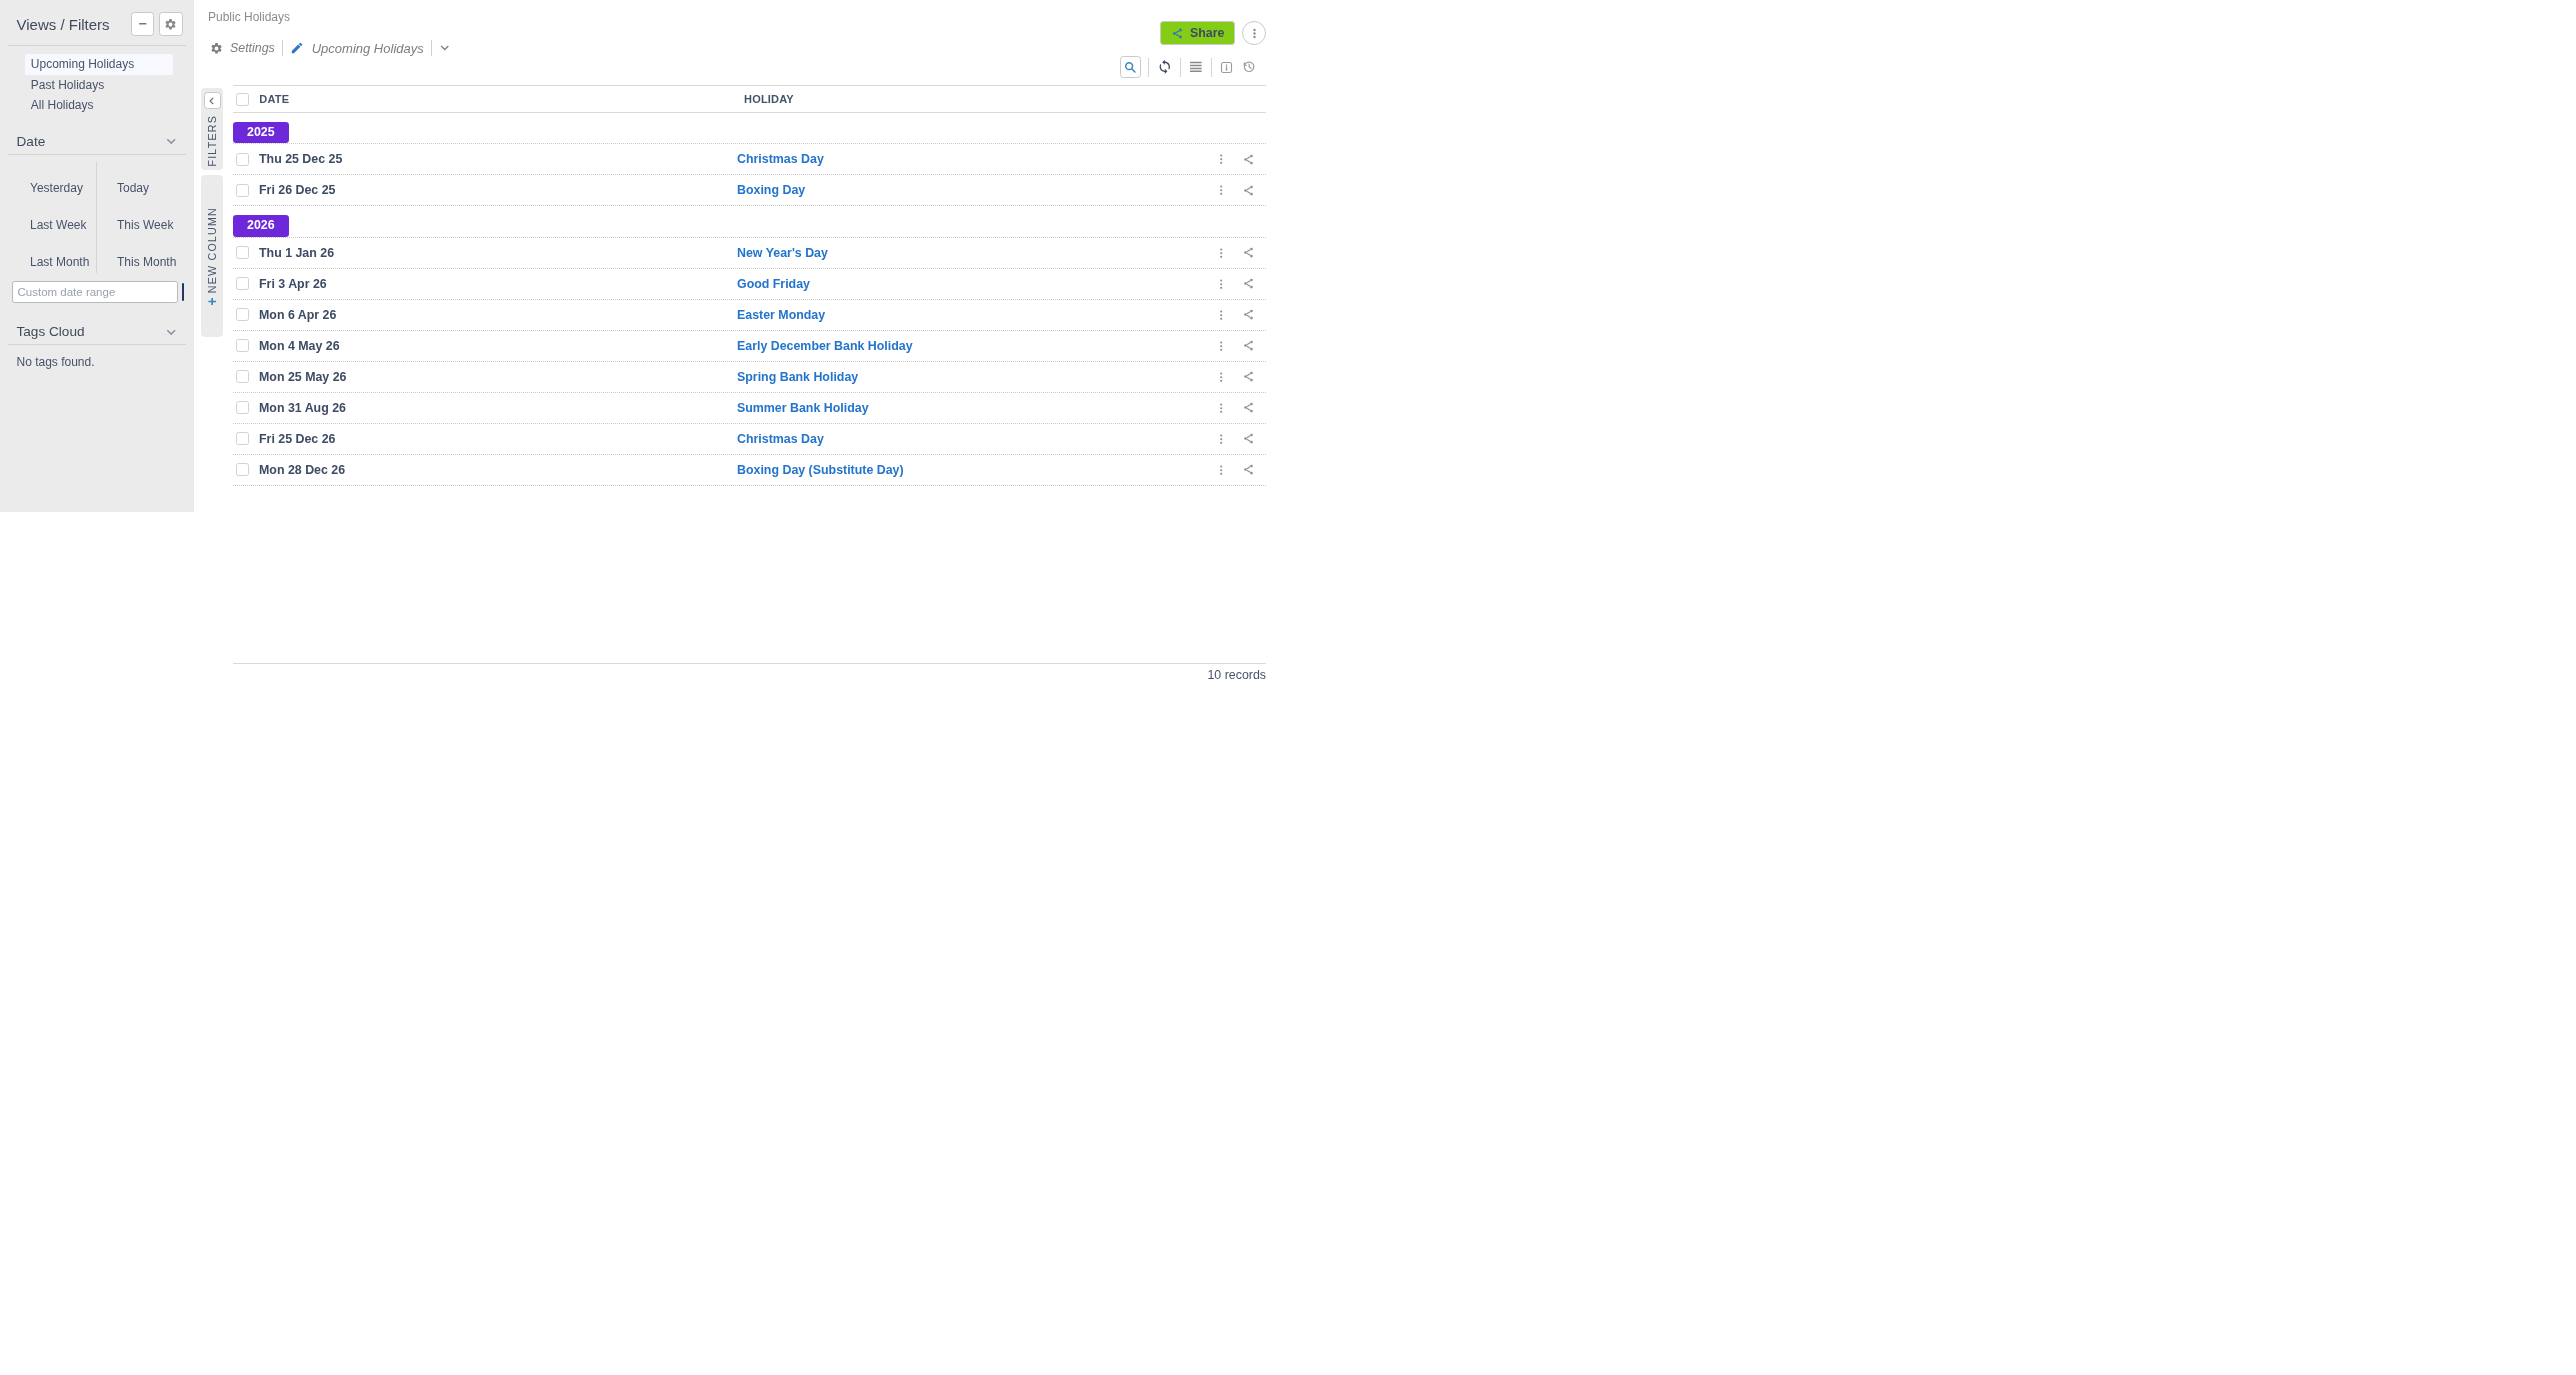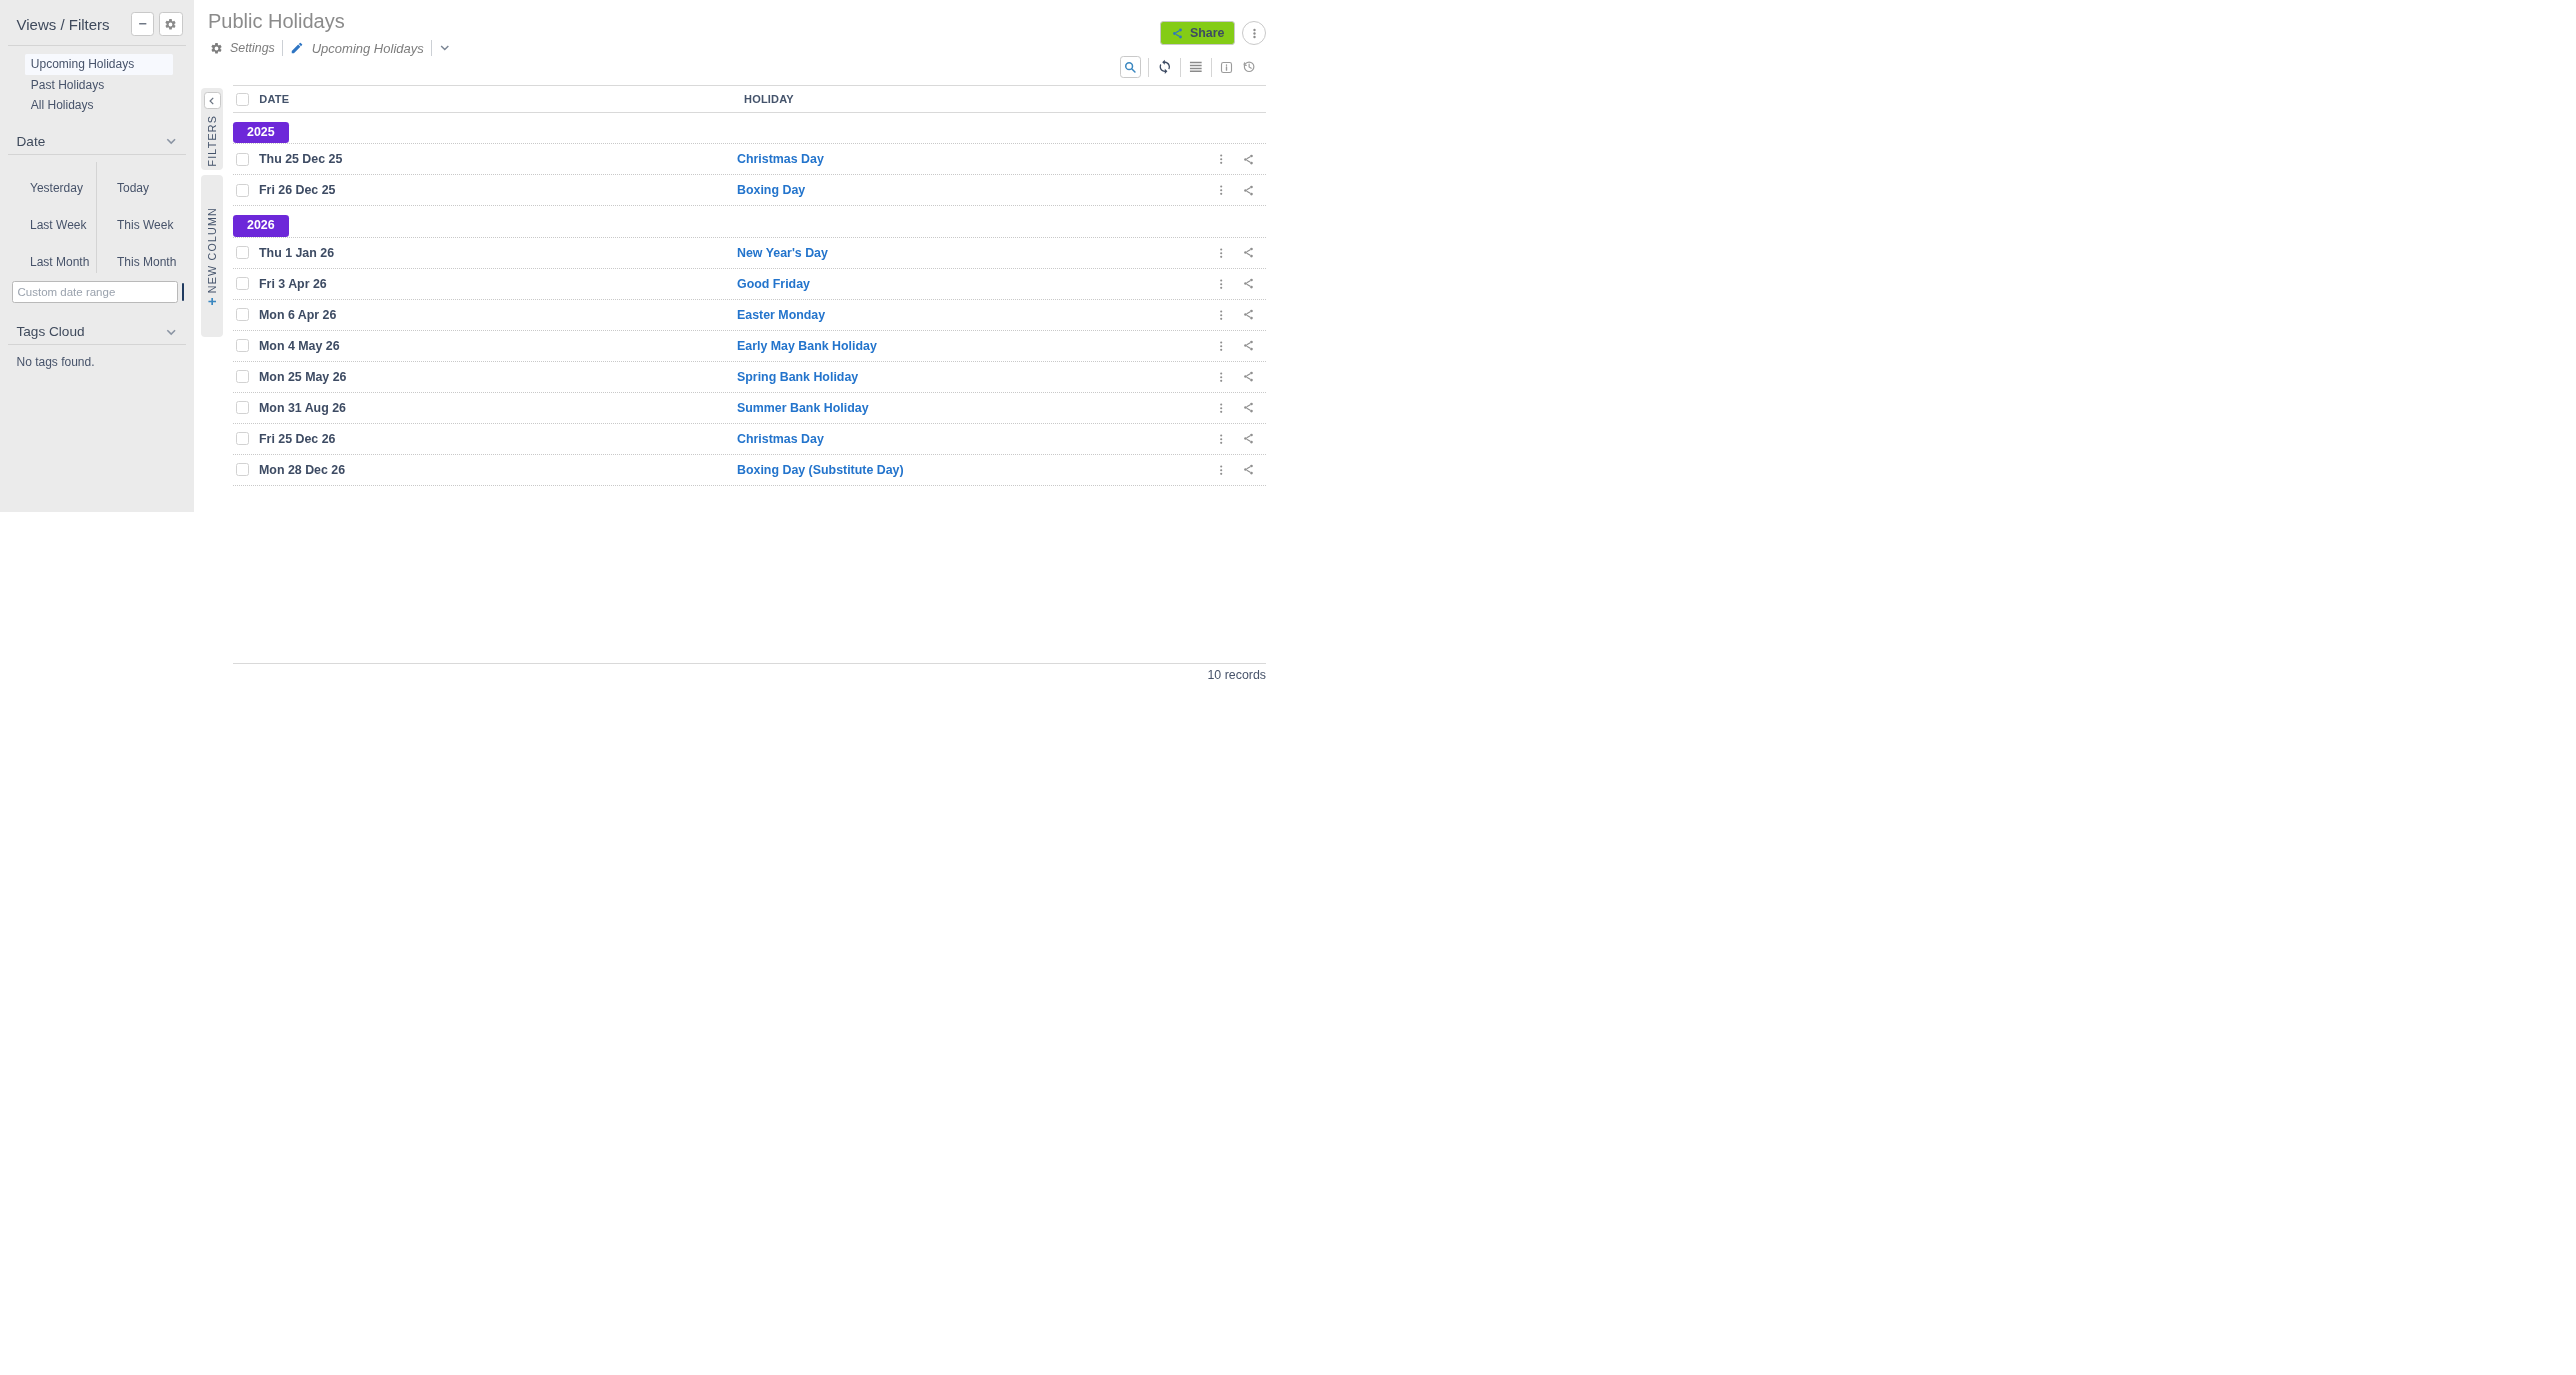--- a/index.html
+++ b/index.html
@@ -28,21 +28,21 @@
   .qf-col.right{padding-left:20px;}
   .qf-item{font-size:12px;color:#47536a;line-height:21px;cursor:pointer;margin-top:16px;}
   .range-row{display:flex;align-items:center;margin:8.2px 10px 0 11.5px;}
   .range-input{flex:1;height:18px;border:0.8px solid #b9b9b9;border-radius:2.5px;font-size:11.5px;
     font-family:"Liberation Sans",sans-serif;padding:0.8px 5px;color:#3d4b63;outline:none;}
   .range-input::placeholder{color:#9aa2ad;}
   .range-handle{width:3.3px;height:18px;background:#1f3a5f;border-radius:1.6px;margin-left:4.1px;cursor:pointer;}
   .empty-text{font-size:12px;color:#47536a;margin:10px 16.5px 0 16.5px;}
   
   .main{position:absolute;left:194px;top:0;width:1094px;height:688px;background:#fff;}
-  .page-title{position:absolute;left:14px;top:10px;font-size:20px;color:#8b8b8b;}
+  .page-title{position:absolute;left:14px;top:10px;font-size:12px;color:#8b8b8b;}
   .subheader{position:absolute;left:15.6px;top:39px;height:18px;display:flex;align-items:center;gap:7.4px;
     font-size:12.4px;color:#7d7d7d;font-style:italic;}
   .subheader .view-name{font-size:13px;}
   .vsep{width:0.8px;height:16.5px;background:#ccd0d5;}
   .share-row{position:absolute;top:21.4px;right:22px;display:flex;align-items:center;gap:6.6px;}
   .share-btn{height:22px;padding:0 10px;border:0.8px solid #c9c9c9;border-radius:3.3px;background:#84cc16;
     display:flex;align-items:center;gap:5.8px;font-size:12.4px;font-weight:600;color:#3d4b63;cursor:pointer;}
   .dots-btn{width:24px;height:24px;box-sizing:border-box;border:0.8px solid #c9c9c9;border-radius:50%;
     background:#fff;display:flex;align-items:center;justify-content:center;color:#8a8a8a;cursor:pointer;}
   .toolbar{position:absolute;top:56px;right:31px;display:flex;align-items:center;gap:7.4px;height:22px;}
@@ -375,21 +375,21 @@
                 <circle cx="6.5" cy="12" r="2.5" fill="currentColor"></circle>
                 <circle cx="17.5" cy="18.5" r="2.5" fill="currentColor"></circle>
                 <path d="M8.8 10.7l6.4-3.9M8.8 13.3l6.4 3.9" stroke="currentColor" stroke-width="2" fill="none"></path>
               </svg>
             </span>
           </span>
         </div>
         <div class="trow">
           <span class="cb"></span>
           <span class="date">Mon 4 May 26</span>
-          <a class="holiday">Early May Bank Holiday</a>
+          <a class="holiday">Early December Bank Holiday</a>
           <span class="row-actions">
             <span class="icon-btn">
               <svg width="12.4" height="12.4" viewBox="0 0 22 22">
                 <circle cx="11" cy="4.5" r="1.9" fill="currentColor"></circle>
                 <circle cx="11" cy="11" r="1.9" fill="currentColor"></circle>
                 <circle cx="11" cy="17.5" r="1.9" fill="currentColor"></circle>
               </svg>
             </span>
             <span class="icon-btn">
               <svg width="13" height="13" viewBox="0 0 24 24">

